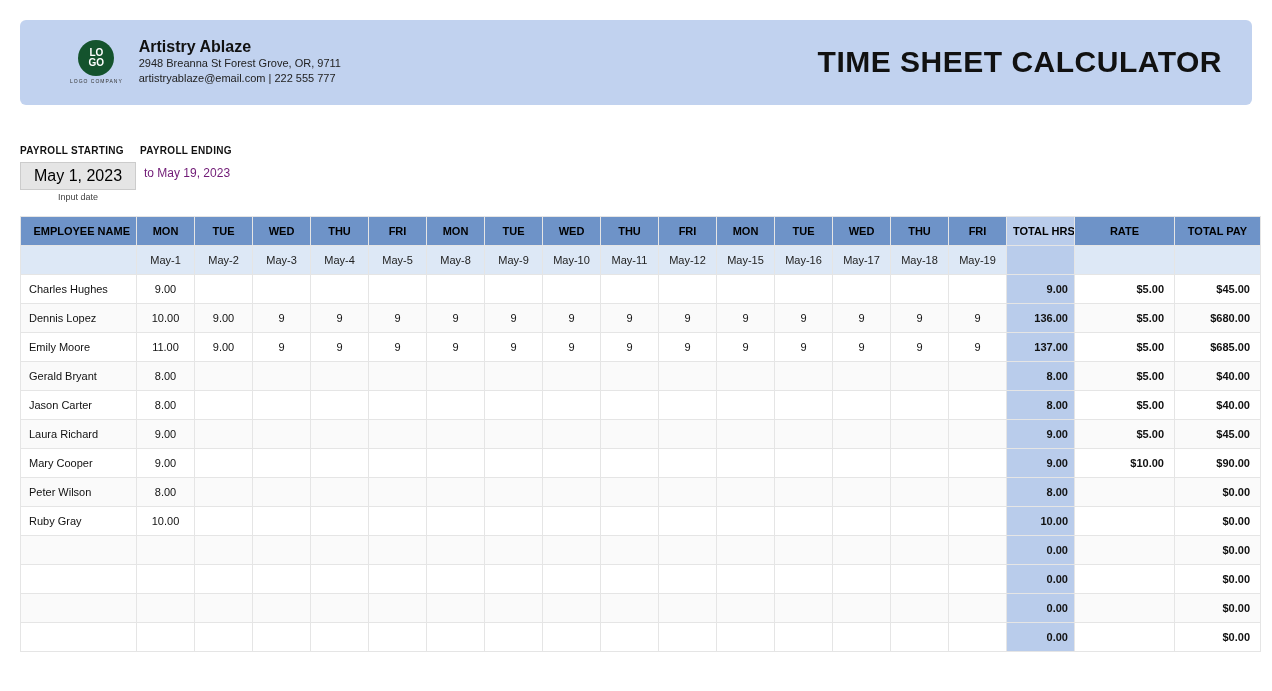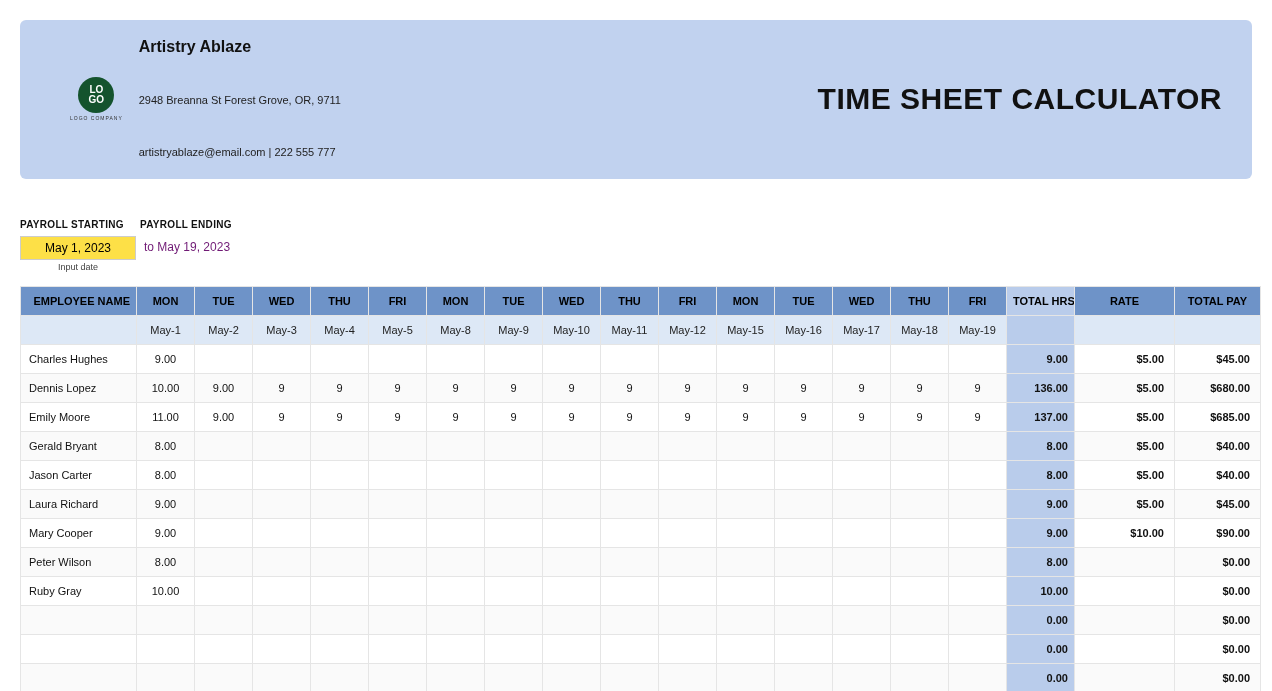--- a/index.html
+++ b/index.html
@@ -26,29 +26,29 @@
     width: 36px; height: 36px;
     background: #14532d; color: #fff;
     border-radius: 50%;
     display: flex; align-items: center; justify-content: center;
     font-weight: 700; font-size: 10px; line-height: 1;
     flex-direction: column;
     margin: 0 auto 2px;
   }
   .logo-sub { font-size: 5px; letter-spacing: 1px; color: #333; }
   .company-name { font-weight: 700; font-size: 16px; }
-  .company-addr, .company-contact { font-size: 11px; color: #222; line-height: 1.4; margin-top: 37px; }
+  .company-addr, .company-contact { font-size: 11px; color: #222; line-height: 1.4; }
   .title { font-weight: 800; font-size: 30px; letter-spacing: 0.5px; }
 
   .payroll-row { display: flex; gap: 4px; margin-bottom: 2px; }
   .payroll-block { }
   .payroll-label { font-size: 10px; font-weight: 700; letter-spacing: 0.3px; margin-bottom: 6px; }
   .date-input {
     border: 1px solid #ccc; padding: 4px 8px; width: 116px; text-align: center;
-    font-size: 12px; background: #fde047;
+    font-size: 16px; background: #e5e5e5;
   }
   .to-text { font-size: 12px; color: #701a75; padding: 4px 0 4px 4px; display: inline-block; }
   .hint { font-size: 9px; color: #444; text-align: center; width: 116px; margin-top: 2px; }
 
   .sheet { margin-top: 14px; border-collapse: collapse; width: 100%; table-layout: fixed; }
   .sheet th, .sheet td {
     border: 1px solid #e5e5e5;
     padding: 8px 6px;
     font-size: 11px;
     overflow: hidden;

